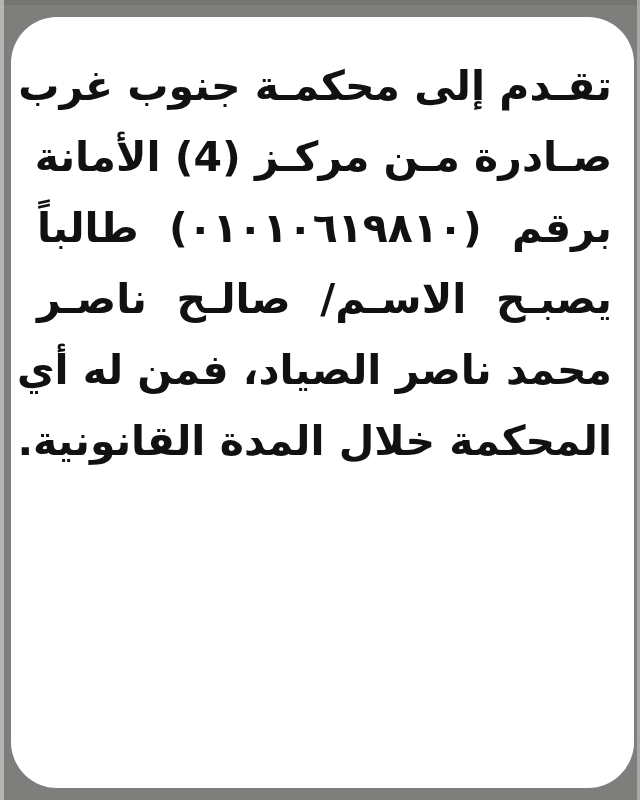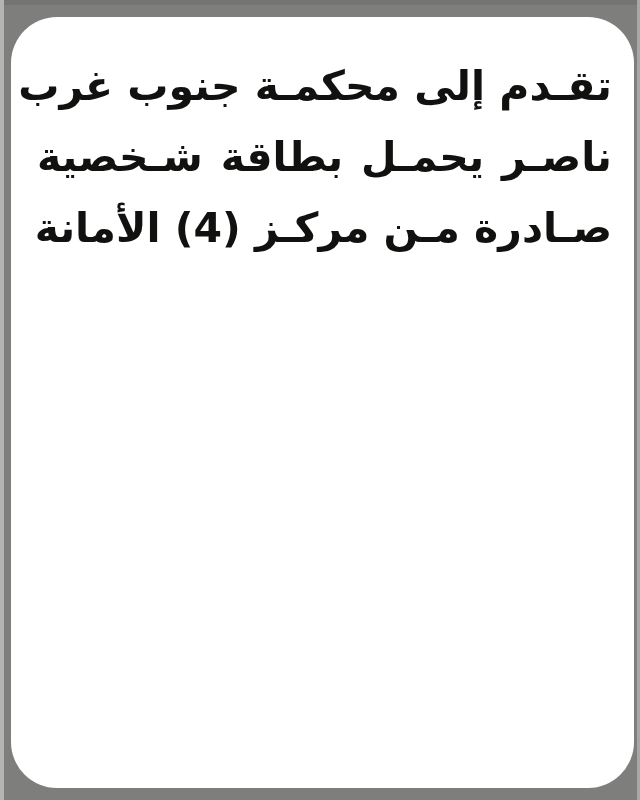--- a/index.html
+++ b/index.html
@@ -62,16 +62,19 @@
 </head>
 <body>
 
 <div class="edge-strip-top"></div>
 <div class="edge-strip-left"></div>
 <div class="edge-strip-right"></div>
 
 <div class="notice-card">
   <div class="notice-text">
     <div class="notice-line">تقـدم إلى محكمـة جنوب غرب</div>
-    <div class="notice-line">ناصـر يحمـل بطاقة شـخصية</div>
     <div class="notice-line">صـادرة مـن مركـز (4) الأمانة</div>
+    <div class="notice-line">برقم (٠١٠١٠٦١٩٨١٠) طالباً</div>
+    <div class="notice-line">يصبـح الاسـم/ صالـح ناصـر</div>
+    <div class="notice-line">محمد ناصر الصياد، فمن له أي</div>
+    <div class="notice-line">المحكمة خلال المدة القانونية.</div>
   </div>
 </div>
 
 </body></html>

